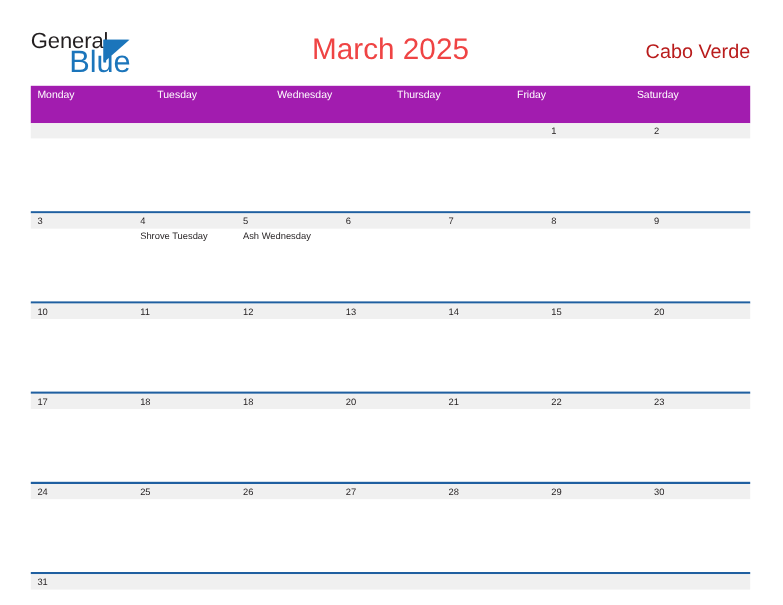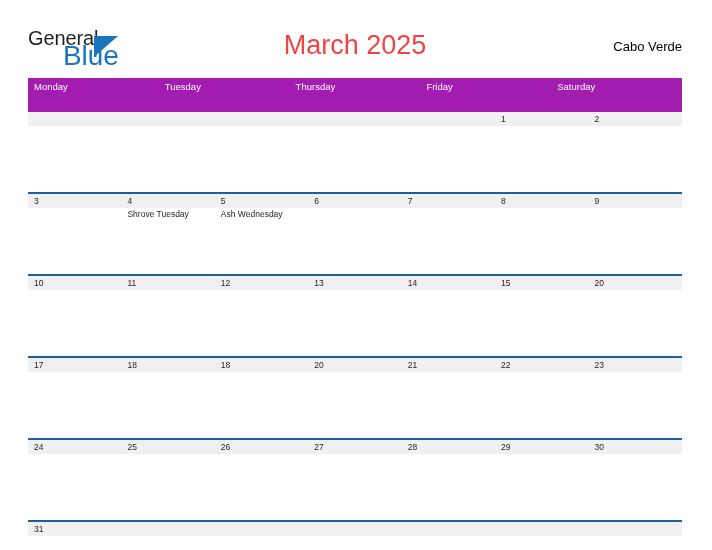--- a/index.html
+++ b/index.html
@@ -76,23 +76,23 @@
     font-size: 27px;
     line-height: 34px;
     color: #ef4444;
     white-space: nowrap;
   }
 
   .location {
     position: absolute;
     right: 0px;
     top: 17px;
-    font-size: 13px;
+    font-size: 18px;
     line-height: 16px;
-    color: #000000;
+    color: #b91c1c;
     white-space: nowrap;
     text-align: right;
   }
 
   
   .calendar {
     position: absolute;
     left: 28px;
     top: 78px;
     width: 654px;
@@ -185,20 +185,21 @@
 
     <div class="cal-title">March 2025</div>
 
     <div class="location">Cabo Verde</div>
   </div>
 
   <div class="calendar">
     <div class="weekday-header" id="weekday-header">
         <div class="weekday">Monday</div>
         <div class="weekday">Tuesday</div>
+        <div class="weekday">Wednesday</div>
         <div class="weekday">Thursday</div>
         <div class="weekday">Friday</div>
         <div class="weekday">Saturday</div>
       </div>
     <div id="weeks-container">
         <div class="week-row first">
           <div class="day-strip">
             <div class="day-num"></div>
             <div class="day-num"></div>
             <div class="day-num"></div>

